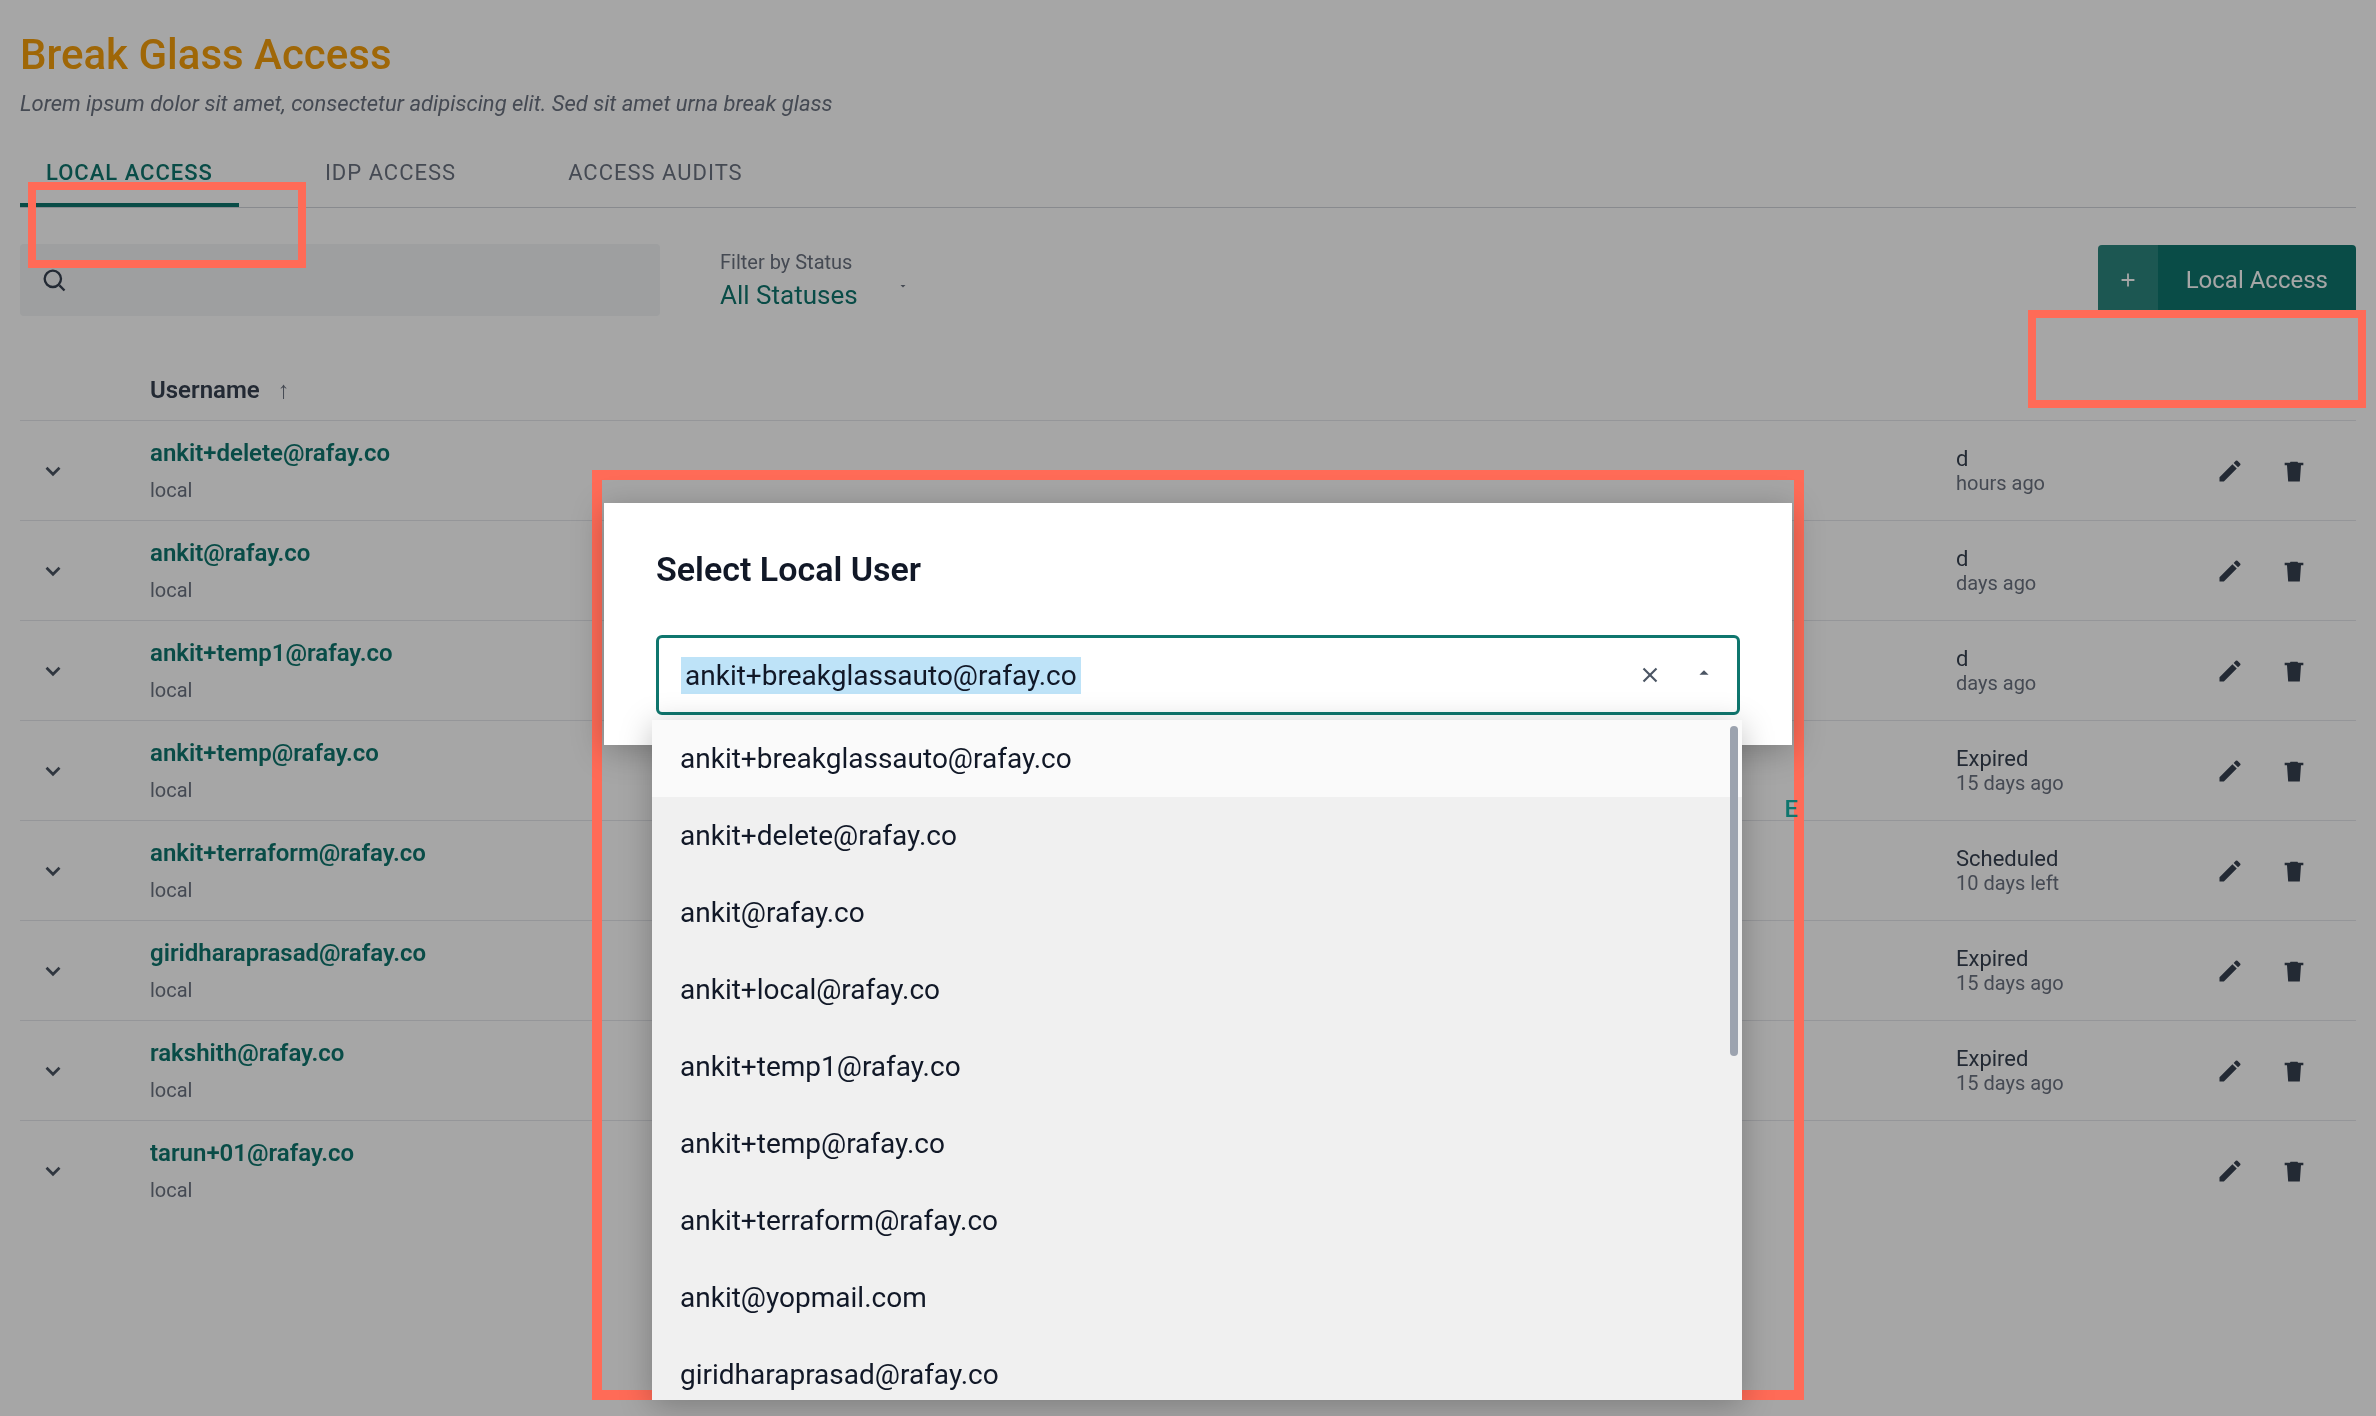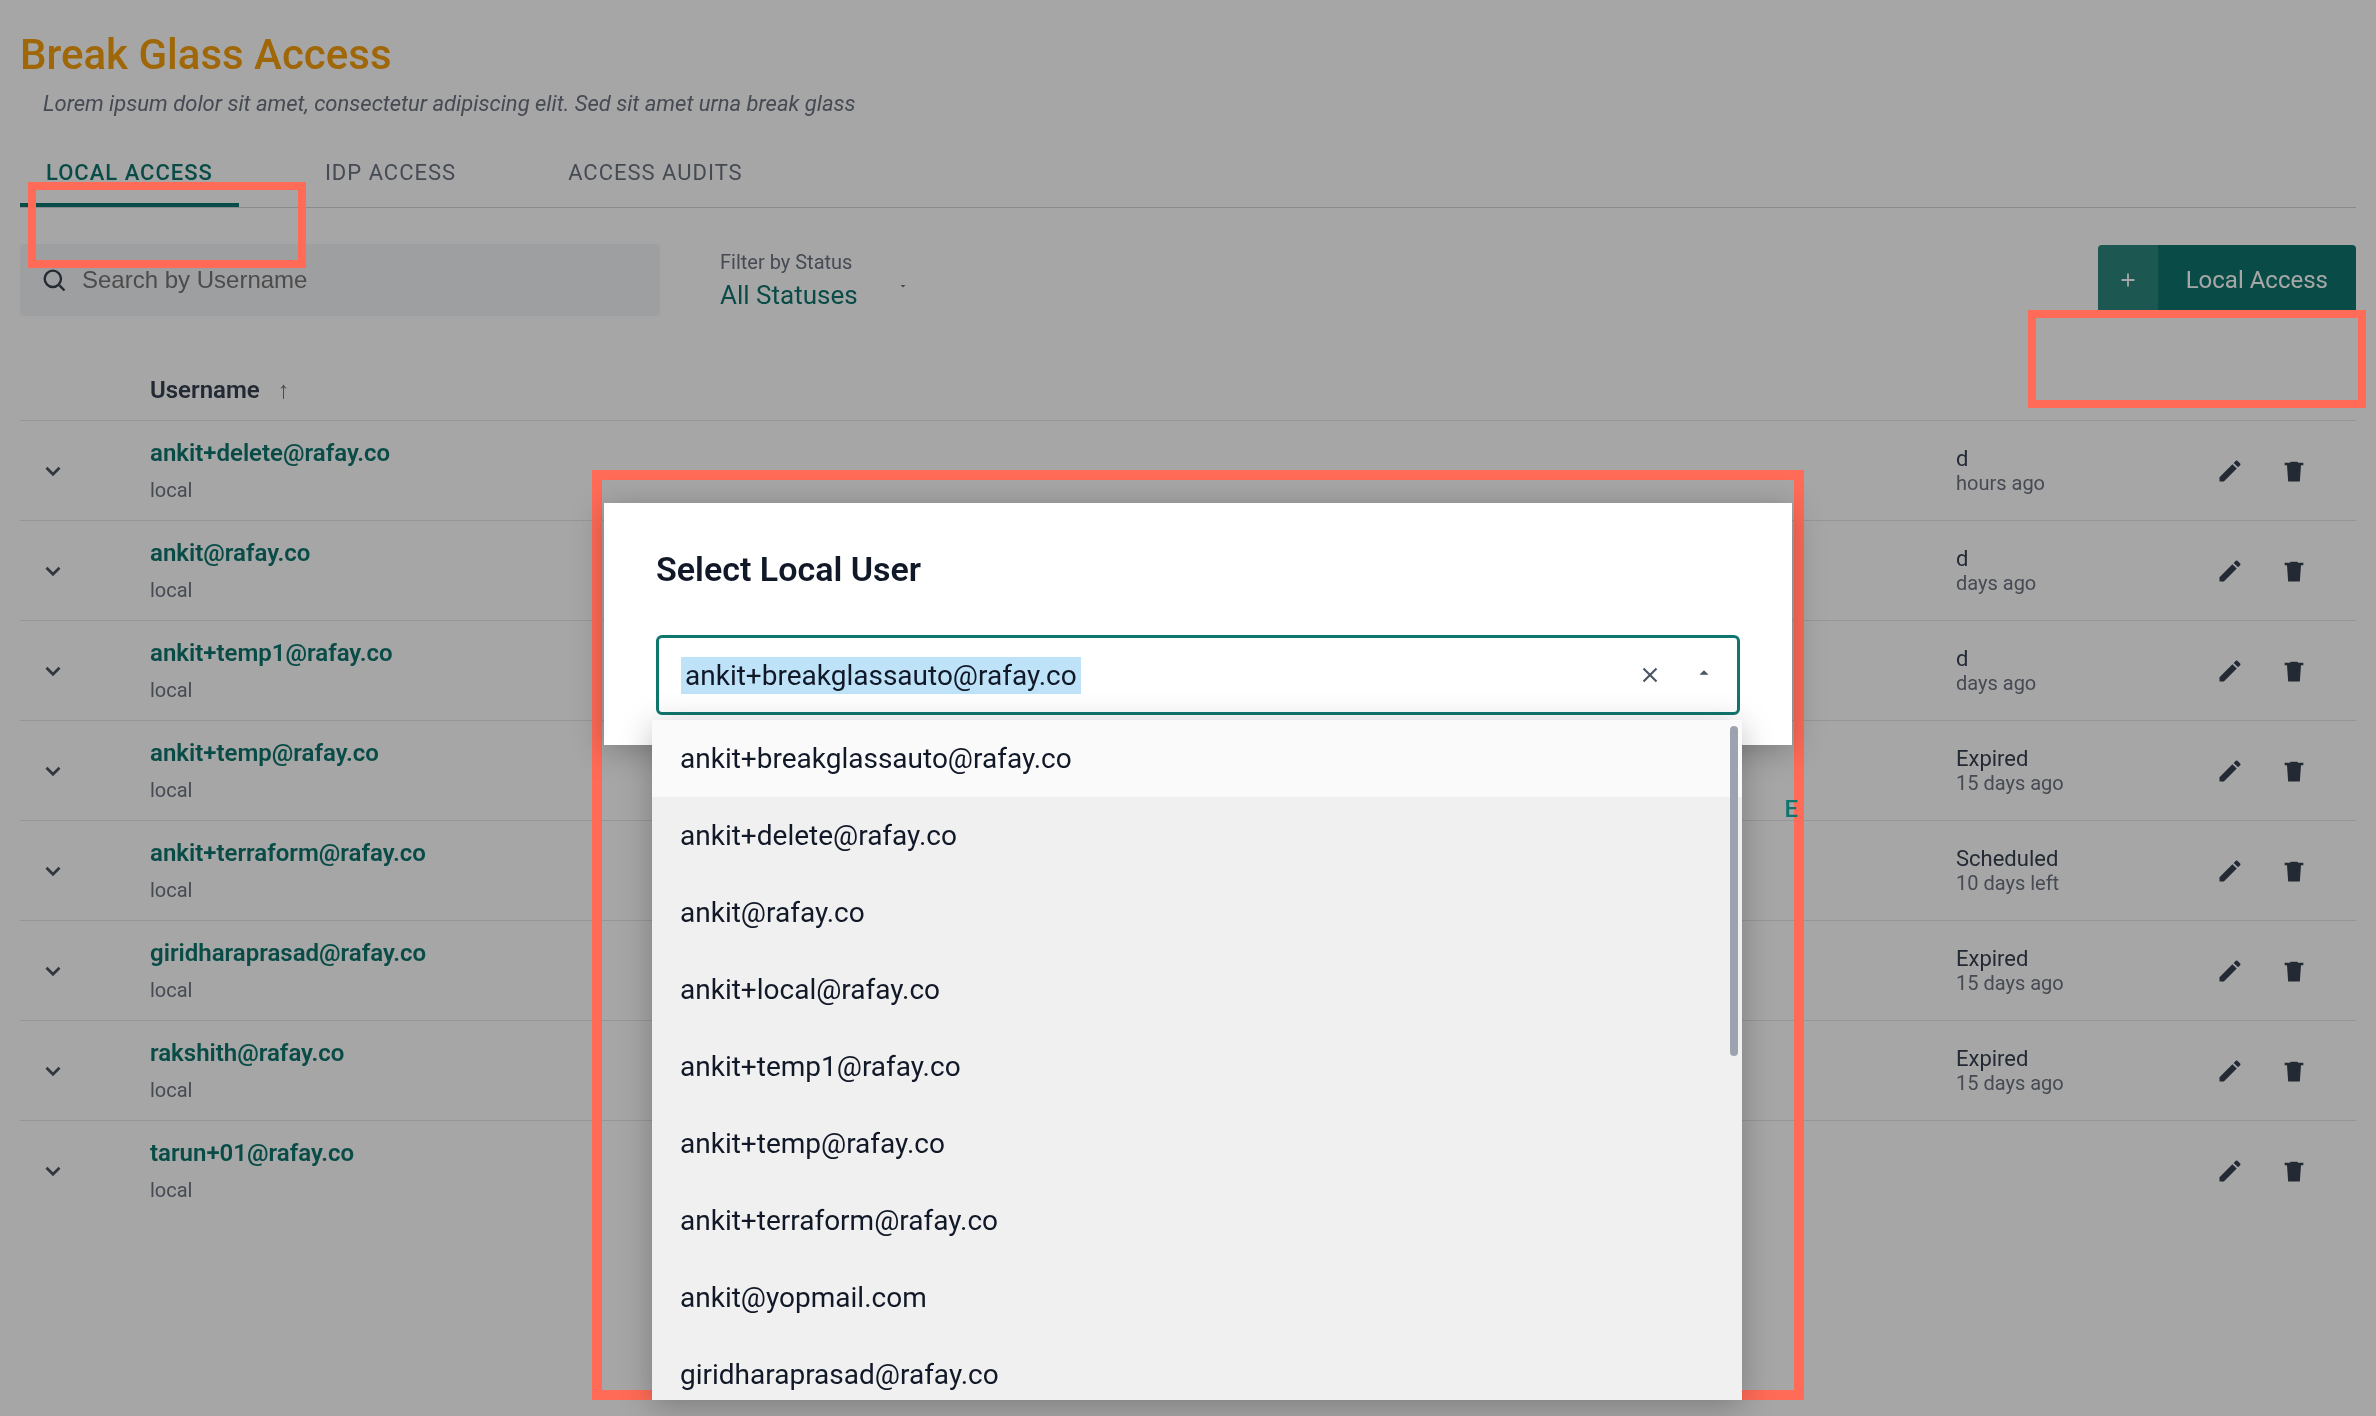--- a/index.html
+++ b/index.html
@@ -1,20 +1,20 @@
 <!DOCTYPE html>
 <html><head>
 <meta charset="utf-8">
 <style>
   * { box-sizing: border-box; margin: 0; padding: 0; }
   html, body { width: 2376px; height: 1416px; font-family: -apple-system, BlinkMacSystemFont, "Segoe UI", Roboto, Arial, sans-serif; background: #f5f5f5; overflow: hidden; }
   .viewport { width: 100%; height: 100%; position: relative; }
   .page { width: 100%; height: 100%; background: #fff; padding: 30px 20px 0 20px; transform: scale(1); transform-origin: top left; }
   .title { color: #F59E0B; font-size: 42px; font-weight: 500; margin-bottom: 12px; }
-  .subtitle { color: #6b7280; font-style: italic; font-size: 22px; margin-bottom: 26px; margin-left: 23px; }
+  .subtitle { color: #6b7280; font-style: italic; font-size: 22px; margin-bottom: 26px; }
   .tabs { display: flex; gap: 60px; border-bottom: 1px solid #d1d5db; }
   .tab { padding: 18px 26px; font-size: 22px; letter-spacing: 1px; color: #6b7280; cursor: pointer; }
   .tab.active { color: #0F766E; border-bottom: 4px solid #0F766E; font-weight: 500; }
   .controls { display:flex; align-items:center; gap: 60px; margin-top: 36px; }
   .search-box { display:flex; align-items:center; background:#f3f4f6; width: 640px; height:72px; border-radius:4px; padding: 0 20px; }
   .search-box input { border:none; background:transparent; font-size: 24px; color:#6b7280; outline:none; width:100%; }
   .filter-col { display:flex; flex-direction:column; }
   .filter-label { color:#6b7280; font-size:20px; margin-bottom:6px; }
   .filter-value { color:#0F766E; font-size:26px; display:flex; align-items:flex-start; gap:36px; }
   .spacer { flex:1; }
@@ -72,21 +72,20 @@
   </div>
 
   <div class="controls">
     <div class="search-box">
       <span>
         <svg class="icon" viewBox="0 0 24 24" fill="none" stroke="#374151" stroke-width="2">
               <circle cx="11" cy="11" r="7"></circle>
               <line x1="21" y1="21" x2="16.65" y2="16.65"></line>
             </svg>
       </span>
-      <input type="text" style="margin-left: 14px;" placeholder="Search by Username">
     </div>
     <div class="filter-col">
       <div class="filter-label">Filter by Status</div>
       <div class="filter-value">
         <span>All Statuses</span>
         <span>
           <svg width="18" height="12" viewBox="0 0 24 24" fill="#6b7280">
                 <path d="M7 10l5 5 5-5z"></path>
               </svg>
         </span>

